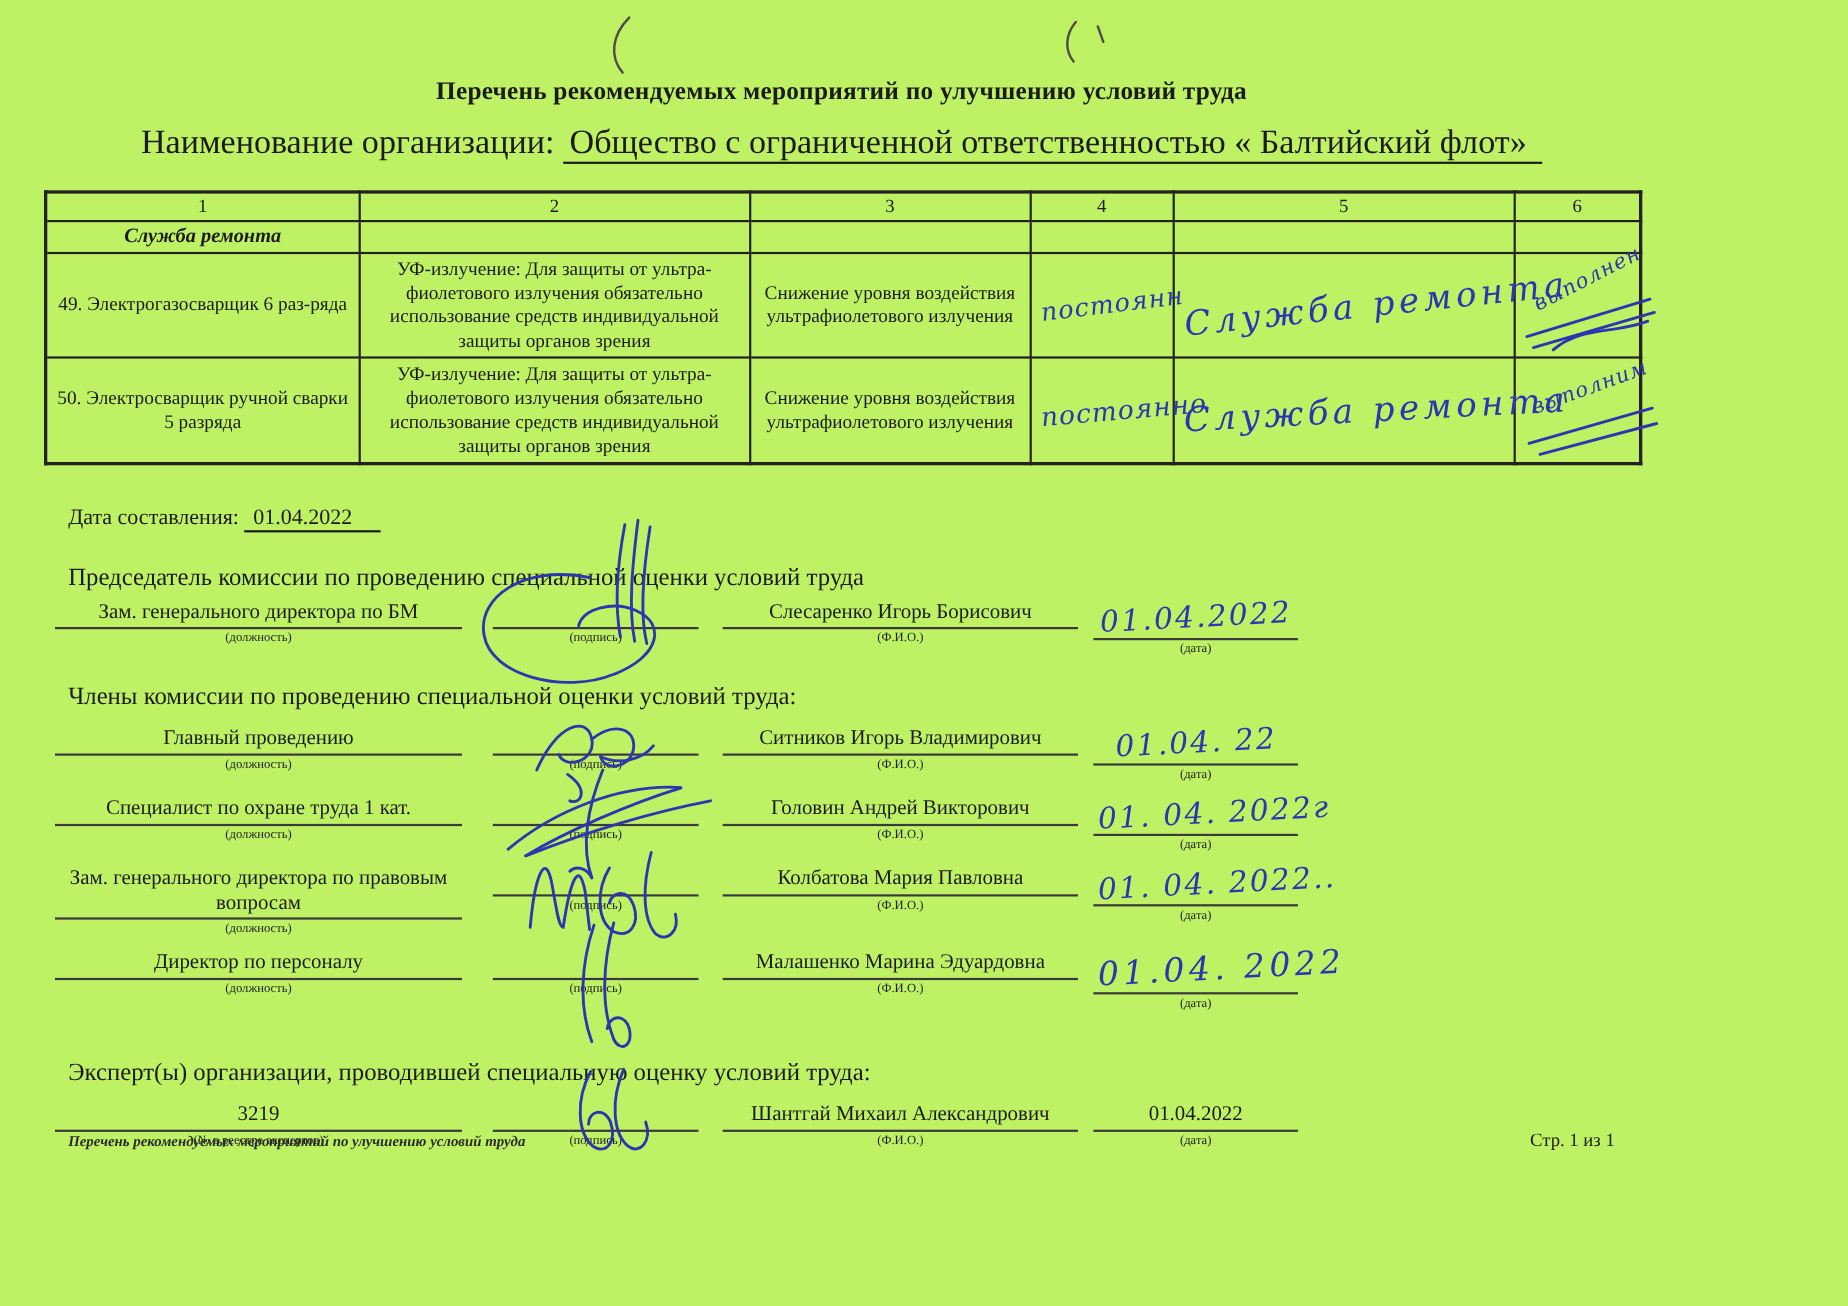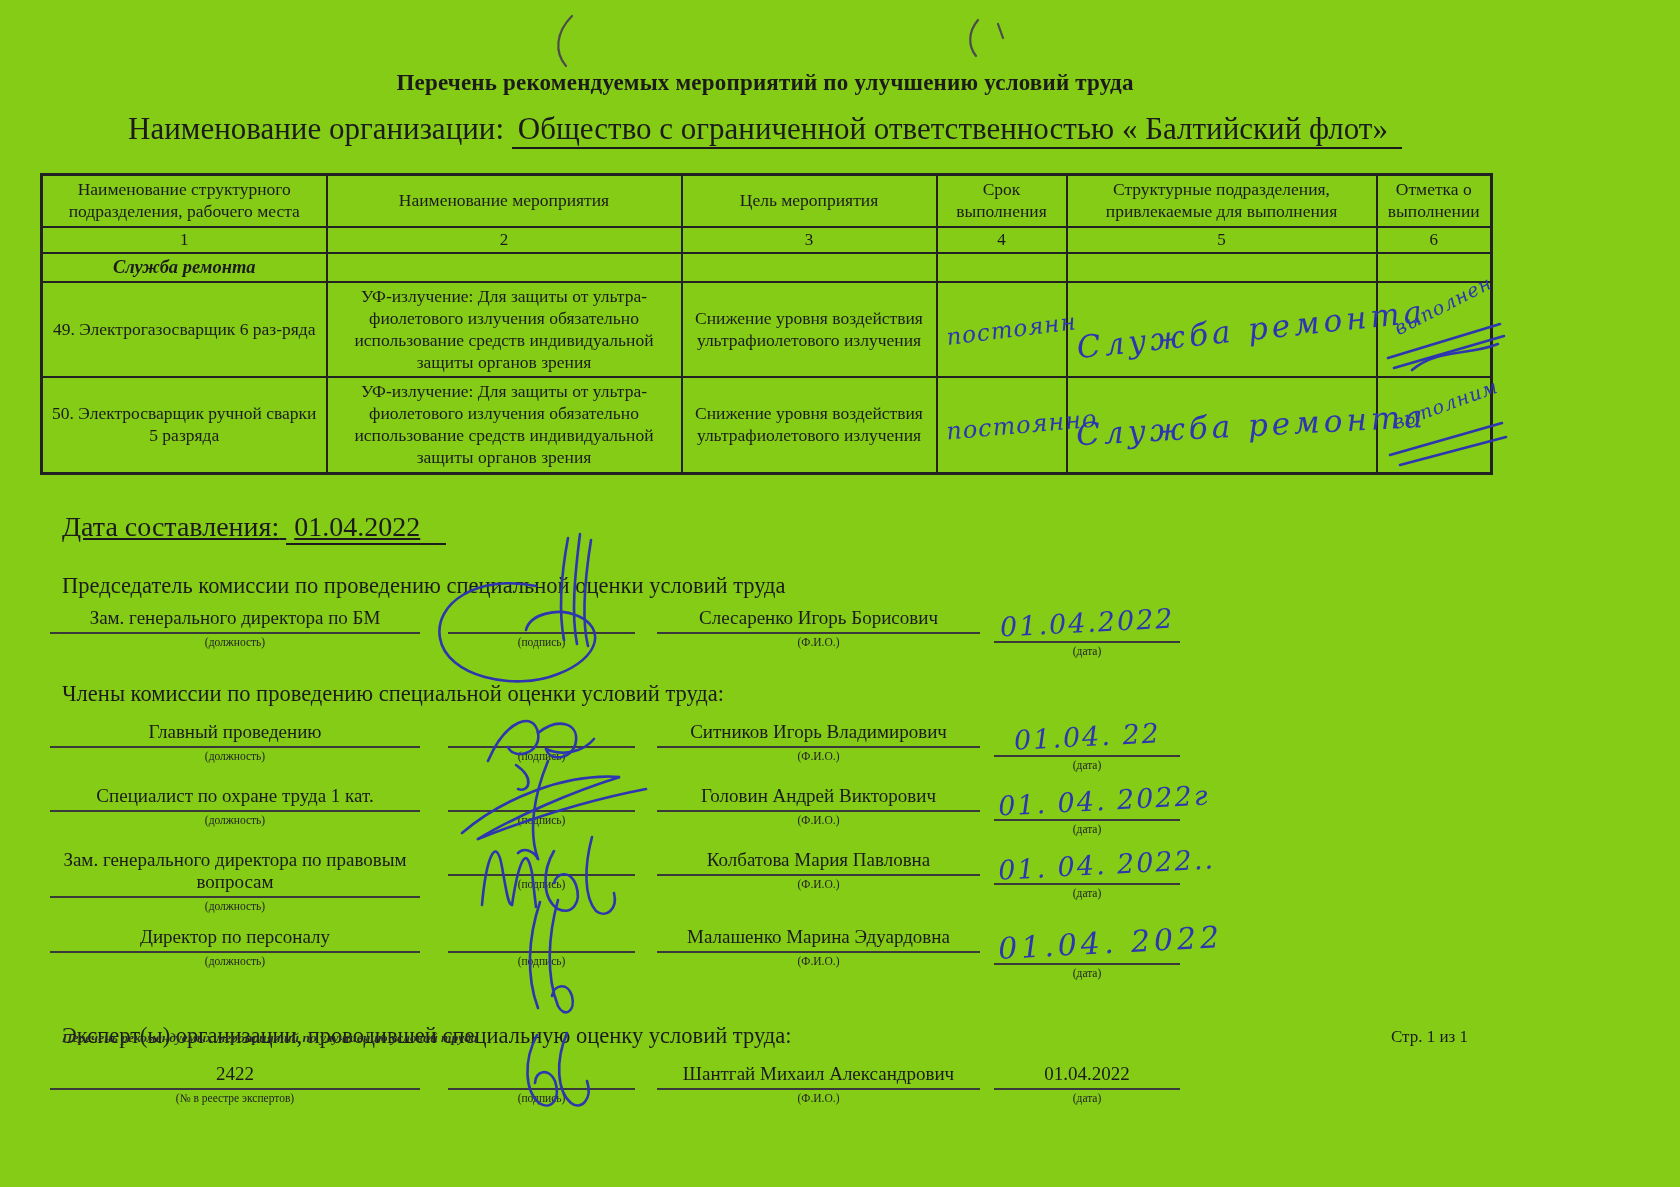--- a/index.html
+++ b/index.html
@@ -1,18 +1,18 @@
 <!DOCTYPE html>
 <html><head>
 <meta charset="utf-8">
 <style>
   * { margin:0; padding:0; box-sizing:border-box; }
   html,body { background:#ffffff; }
   body { font-family:"Liberation Serif","DejaVu Serif",serif; color:#1b1b1b; }
-  .page { position:relative; width:1680px; height:1187px; background:#84cc16; overflow:hidden; }
+  .page { position:relative; width:1680px; height:1187px; background:#bef264; overflow:hidden; }
   .content { width:1450px; margin-left:40px; }
 
   
   .artifact { position:absolute; overflow:visible; }
   .a1 { left:548px; top:12px; }
   .a2 { left:962px; top:16px; }
   .artifact path { stroke:#4c4c4c; stroke-width:2.2; fill:none; stroke-linecap:round; }
 
   .title { margin-top:70px; text-align:center; font-size:23px; font-weight:bold; letter-spacing:.2px; }
   .orgline { margin-top:15px; text-align:center; font-size:31px; }
@@ -35,21 +35,21 @@
   .hand-term { display:inline-block; font-size:23px; letter-spacing:1px; white-space:nowrap; transform:rotate(-7deg); }
   .t2 { transform:rotate(-5deg); font-size:24px; }
   .hand-involved { display:inline-block; font-size:31px; letter-spacing:4px; white-space:nowrap; transform:rotate(-6deg); position:relative; z-index:3; }
   .i2 { transform:rotate(-3deg); }
   .markwrap { position:relative; width:100%; height:100%; }
   .mark-text { position:absolute; left:4px; top:8px; display:inline-block; font-size:19px; letter-spacing:1px; white-space:nowrap; transform:rotate(-27deg); }
   .m2 { transform:rotate(-20deg); top:12px; }
   .mark-scribble { position:absolute; left:-4px; top:26px; overflow:visible; }
   .sig-stroke { stroke:#2e35b0; stroke-width:2.6; fill:none; stroke-linecap:round; }
 
-  .date-line { margin-top:36px; margin-left:22px; font-size:28px;text-decoration:underline; }
+  .date-line { margin-top:36px; margin-left:22px; font-size:20px; }
   .date-line .dval { border-bottom:2px solid #1b1b1b; padding:0 26px 1px 8px; }
 
   .sec-heading { margin-left:22px; font-size:22.5px; }
   .h-chair { margin-top:30px; }
   .h-members { margin-top:24px; }
   .h-experts { margin-top:44px; }
 
   .sig-row { display:grid; grid-template-columns:370px 215px 345px 200px; column-gap:0; margin-left:10px; margin-top:14px; } 
   .sig-cell { display:flex; flex-direction:column; justify-content:flex-start; position:relative; }
   .c-pos { grid-column:1; }
@@ -99,28 +99,20 @@
     <table class="main">
       <colgroup>
           <col class="c1">
           <col class="c2">
           <col class="c3">
           <col class="c4">
           <col class="c5">
           <col class="c6">
         </colgroup>
       <thead>
-        <tr>
-          <th>Наименование структурного подразделения, рабочего места</th>
-          <th>Наименование мероприятия</th>
-          <th>Цель мероприятия</th>
-          <th>Срок выполнения</th>
-          <th>Структурные подразделения, привлекаемые для выполнения</th>
-          <th>Отметка о выполнении</th>
-        </tr>
         <tr class="numrow">
           <td>1</td>
           <td>2</td>
           <td>3</td>
           <td>4</td>
           <td>5</td>
           <td>6</td>
         </tr>
       </thead>
       <tbody>
@@ -296,21 +288,21 @@
       <div class="sig-cell c-date">
         <div class="sig-val"><span class="hand hand-date hd4">01.04. 2022</span></div>
         <div class="sig-label">(дата)</div>
       </div>
     </div>
 
     <div class="sec-heading h-experts">Эксперт(ы) организации, проводившей специальную оценку условий труда:</div>
 
     <div class="sig-row">
       <div class="sig-cell c-pos">
-        <div class="sig-val">2422</div>
+        <div class="sig-val">3219</div>
         <div class="sig-label">(№ в реестре экспертов)</div>
       </div>
       <div class="sig-cell c-sign">
         <svg class="sig-svg sv-exp" width="110" height="95">
           <path class="sig-stroke" d="M34,12 C20,38 22,68 36,80 C48,88 58,76 52,58 C46,44 32,48 32,60"></path>
           <path class="sig-stroke" d="M64,10 C52,38 54,68 68,80 C78,88 90,76 84,58"></path>
         </svg>
         <div class="sig-val">&nbsp;</div>
         <div class="sig-label">(подпись)</div>
       </div>

